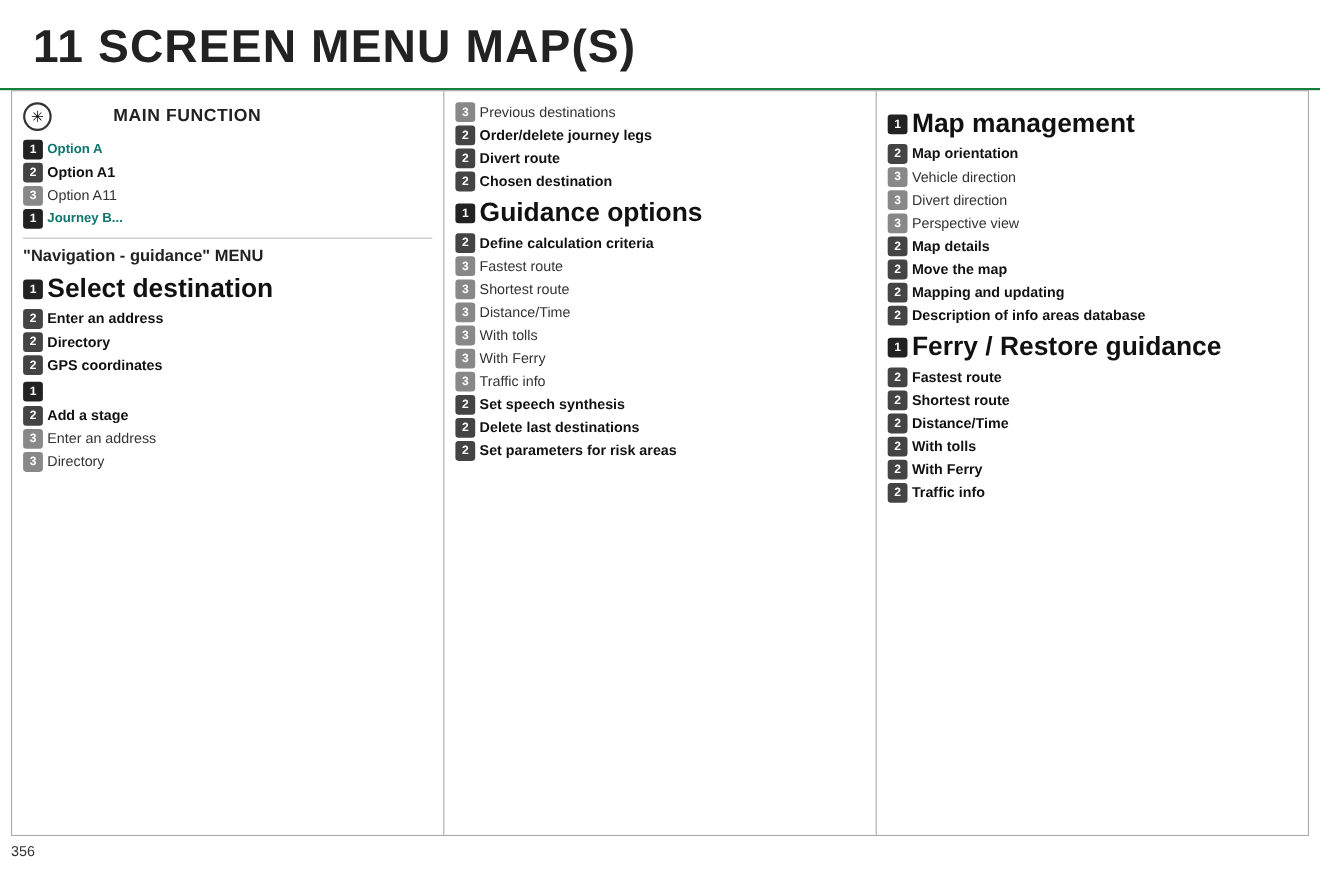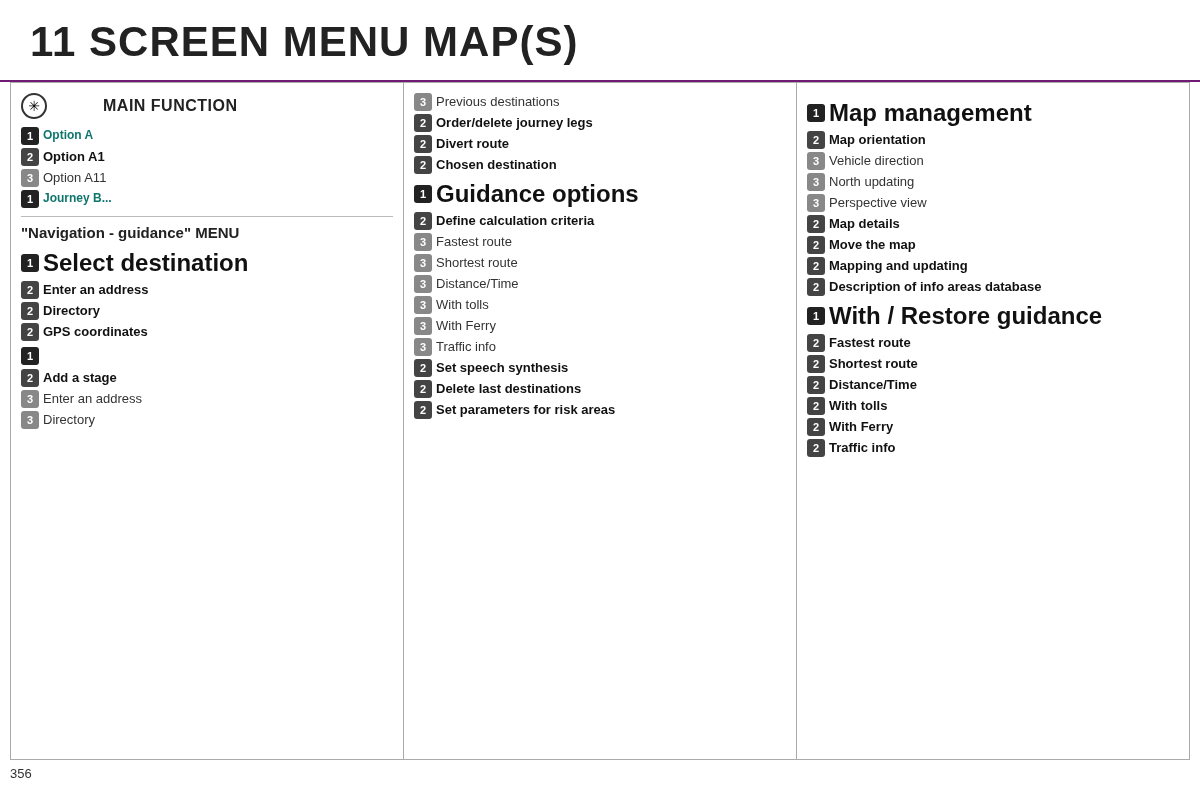--- a/index.html
+++ b/index.html
@@ -6,21 +6,21 @@
     body {
       width: 1200px;
       height: 800px;
       background: #fff;
       font-family: Arial, Helvetica, sans-serif;
       overflow: hidden;
     }
 
     .page-header {
       background: #fff;
-      border-bottom: 2px solid #701a75;
+      border-bottom: 2px solid #15803d;
       padding: 18px 30px 14px 30px;
       margin-bottom: 0;
     }
     .page-header h1 {
       font-size: 42px;
       font-weight: 900;
       color: #222;
       letter-spacing: 1px;
     }
 
@@ -290,21 +290,21 @@
     <div class="menu-item level2">
       <span class="badge badge-2">2</span>
       <span class="label">Map orientation</span>
     </div>
     <div class="menu-item level3">
       <span class="badge badge-3">3</span>
       <span class="label">Vehicle direction</span>
     </div>
     <div class="menu-item level3">
       <span class="badge badge-3">3</span>
-      <span class="label">North updating</span>
+      <span class="label">Divert direction</span>
     </div>
     <div class="menu-item level3">
       <span class="badge badge-3">3</span>
       <span class="label">Perspective view</span>
     </div>
     <div class="menu-item level2">
       <span class="badge badge-2">2</span>
       <span class="label">Map details</span>
     </div>
     <div class="menu-item level2">
@@ -315,21 +315,21 @@
       <span class="badge badge-2">2</span>
       <span class="label">Mapping and updating</span>
     </div>
     <div class="menu-item level2">
       <span class="badge badge-2">2</span>
       <span class="label">Description of info areas database</span>
     </div>
 
     <div class="section-heading">
       <span class="badge badge-1">1</span>
-      <span class="label">With / Restore guidance</span>
+      <span class="label">Ferry / Restore guidance</span>
     </div>
     <div class="menu-item level2">
       <span class="badge badge-2">2</span>
       <span class="label">Fastest route</span>
     </div>
     <div class="menu-item level2">
       <span class="badge badge-2">2</span>
       <span class="label">Shortest route</span>
     </div>
     <div class="menu-item level2">

